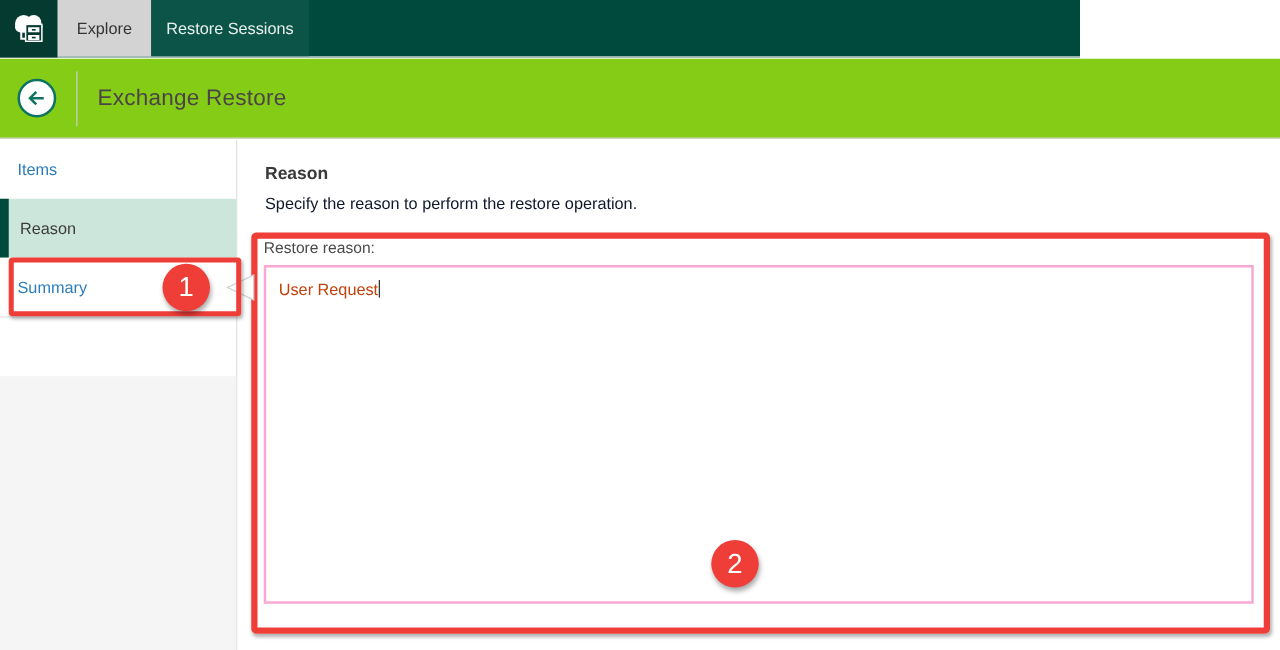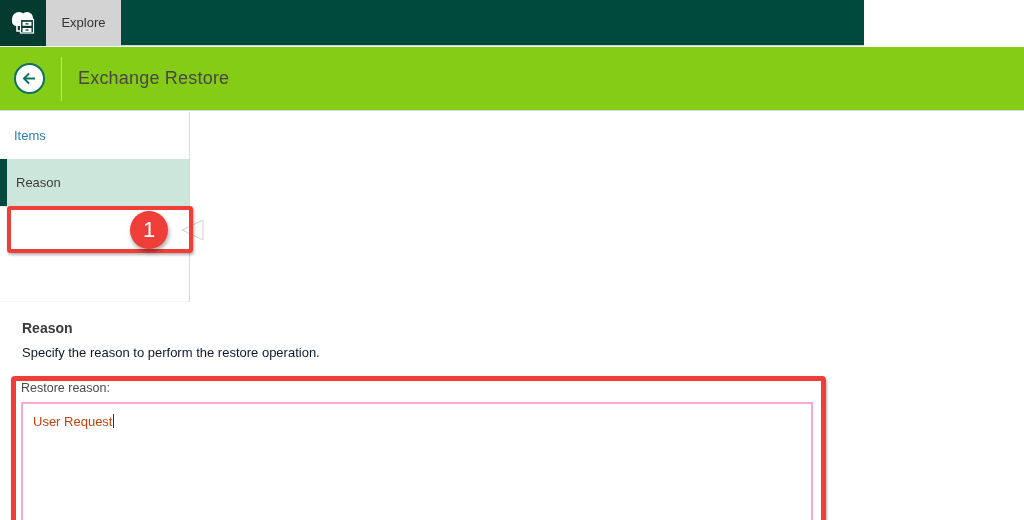--- a/index.html
+++ b/index.html
@@ -14,21 +14,21 @@
   .tab-explore { width:75px; background:#d3d3d3; color:#333; }
   .tab-sessions { width:126px; background:#0c5447; color:#e9f1ee; }
 
   
   .pagehead { position:absolute; left:0; top:47px; width:1024px; height:64px; background:#84cc16; border-bottom:1px solid #d7d7d7; display:flex; align-items:center; }
   .backbtn { width:31px; height:31px; margin-left:14px; border-radius:50%; border:2px solid #0e7260; display:flex; align-items:center; justify-content:center; background:#fff; }
   .vdiv { width:1px; height:44px; background:#ccc; margin-left:16px; }
   .title { margin-left:16px; font-size:18px; color:#4b4546; letter-spacing:.2px; }
 
   
-  .bodywrap { position:absolute; left:0; top:112px; width:1024px; height:408px; display:flex;flex-direction:column; }
+  .bodywrap { position:absolute; left:0; top:112px; width:1024px; height:408px; display:flex; }
   .sidebar { position:relative; width:190px; flex:0 0 190px; border-right:1px solid #dadada; background:#fff; }
   .step { height:47px; display:flex; align-items:center; padding-left:14px; font-size:13px; color:#2d7dbb; cursor:pointer; }
   .step.selected { background:#cce6db; color:#3c3c3c; padding-left:16px; position:relative; }
   .step.selected .indicator { position:absolute; left:0; top:0; width:7px; height:47px; background:#00493d; }
   .steps-divider { height:1px; background:#e6e6e6; }
   .sidebar-fill { position:absolute; left:0; top:189px; width:189px; height:219px; background:#f5f5f5; }
 
   .main { position:relative; flex:1; background:#fff; }
   .main h2 { position:absolute; left:22px; top:18px; font-size:14px; font-weight:bold; color:#3a3a3a; }
   .main .desc { position:absolute; left:22px; top:43px; font-size:13px; color:#0f172a; }
@@ -60,20 +60,23 @@
         <rect x="13.5" y="12.5" width="13" height="13.5" fill="#053a31" stroke="#ffffff" stroke-width="1.2"></rect>
         <rect x="15.5" y="14.8" width="9" height="4" fill="#ffffff"></rect>
         <rect x="18.5" y="16.2" width="3" height="1.3" fill="#053a31"></rect>
         <rect x="15.5" y="21" width="9" height="4" fill="#ffffff"></rect>
         <rect x="18.5" y="22.4" width="3" height="1.3" fill="#053a31"></rect>
       </svg>
     </div>
     <div class="tab tab-explore">
       <span>Explore</span>
     </div>
+    <div class="tab tab-sessions">
+      <span>Restore Sessions</span>
+    </div>
   </div>
 
   <div class="pagehead">
     <div class="backbtn">
       <svg width="17" height="17" viewBox="0 0 17 17">
         <line x1="3" y1="8.5" x2="14" y2="8.5" stroke="#0e7260" stroke-width="2"></line>
         <polyline points="8,3.5 3,8.5 8,13.5" fill="none" stroke="#0e7260" stroke-width="2"></polyline>
       </svg>
     </div>
     <div class="vdiv"></div>
@@ -82,20 +85,23 @@
 
   <div class="bodywrap">
 
     <div class="sidebar">
       <div class="step">
         <span>Items</span>
       </div>
       <div class="step selected">
         <span class="indicator"></span>
         <span>Reason</span>
+      </div>
+      <div class="step">
+        <span>Summary</span>
       </div>
       <div class="steps-divider"></div>
       <div class="sidebar-fill"></div>
     </div>
 
     <div class="main">
       <h2>Reason</h2>
       <div class="desc">Specify the reason to perform the restore operation.</div>
       <div class="field-label">Restore reason:</div>
       <div class="textbox">

